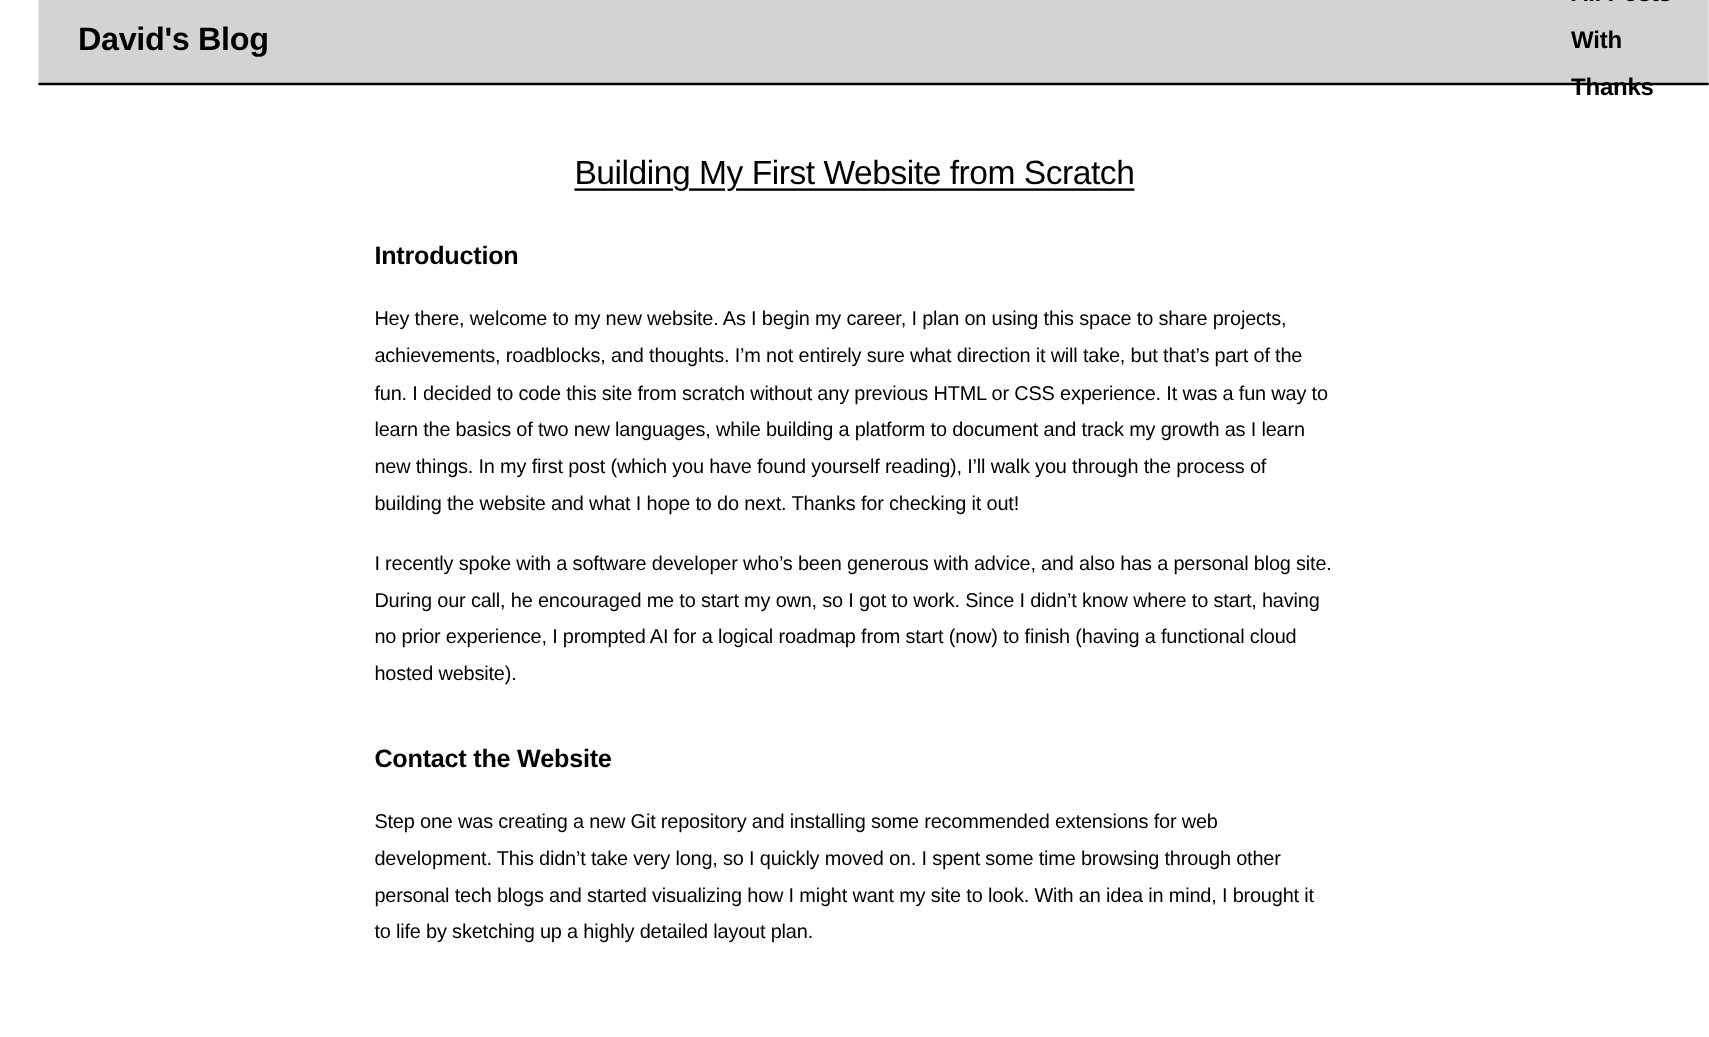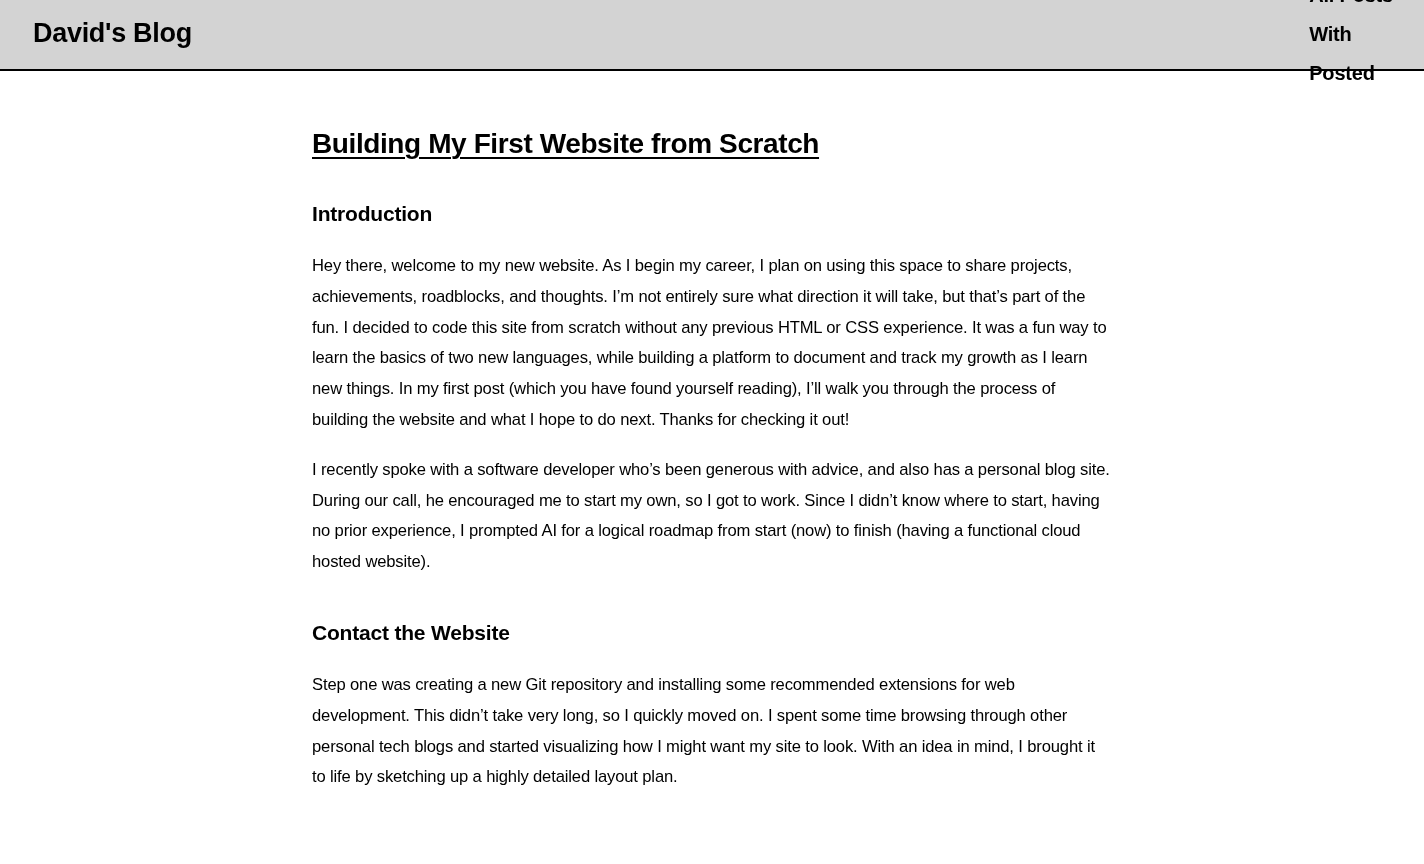--- a/index.html
+++ b/index.html
@@ -12,20 +12,21 @@
       color: #000000;
     }
     .site-header {
       height: 71px;
       background: #d3d3d3;
       border-bottom: 2px solid #000000;
       display: flex;
       align-items: center;
       justify-content: space-between;
       padding: 0 31px 0 33px;
+      margin-left: 32px;
     }
     .site-title {
       font-size: 27px;
       font-weight: bold;
       letter-spacing: -0.3px;
       color: #000;
       text-decoration: none;
       position: relative;
       top: -1px;
     }
@@ -40,22 +41,23 @@
       color: #000;
       text-decoration: none;
       letter-spacing: -0.2px;
     }
     .post {
       width: 800px;
       margin: 0 auto;
       padding-top: 56px;
     }
     .post-title {
+      text-align: center;
       font-size: 28px;
-      font-weight: bold;
+      font-weight: normal;
       text-decoration: underline;
       text-underline-offset: 4px;
       text-decoration-thickness: 2px;
       letter-spacing: -0.4px;
       line-height: 34px;
     }
     .post-meta {
       text-align: center;
       font-size: 14px;
       color: #555555;
@@ -86,21 +88,21 @@
     }
   </style>
 </head>
 <body>
 
 <header class="site-header">
   <a class="site-title" href="#">David's Blog</a>
   <nav class="nav">
     <a href="#">All Posts</a>
     <a href="#">With</a>
-    <a href="#">Posted</a>
+    <a href="#">Thanks</a>
   </nav>
 </header>
 
 <main class="post">
   <h1 class="post-title">Building My First Website from Scratch</h1>
 
   <section>
     <h2 class="section-heading">Introduction</h2>
     <p class="para">Hey there, welcome to my new website. As I begin my career, I plan on using this space to share projects, achievements, roadblocks, and thoughts. I’m not entirely sure what direction it will take, but that’s part of the fun. I decided to code this site from scratch without any previous HTML or CSS experience. It was a fun way to learn the basics of two new languages, while building a platform to document and track my growth as I learn new things. In my first post (which you have found yourself reading), I’ll walk you through the process of building the website and what I hope to do next. Thanks for checking it out!</p>
     <p class="para">I recently spoke with a software developer who’s been generous with advice, and also has a personal blog site. During our call, he encouraged me to start my own, so I got to work. Since I didn’t know where to start, having no prior experience, I prompted AI for a logical roadmap from start (now) to finish (having a functional cloud hosted website).</p>

